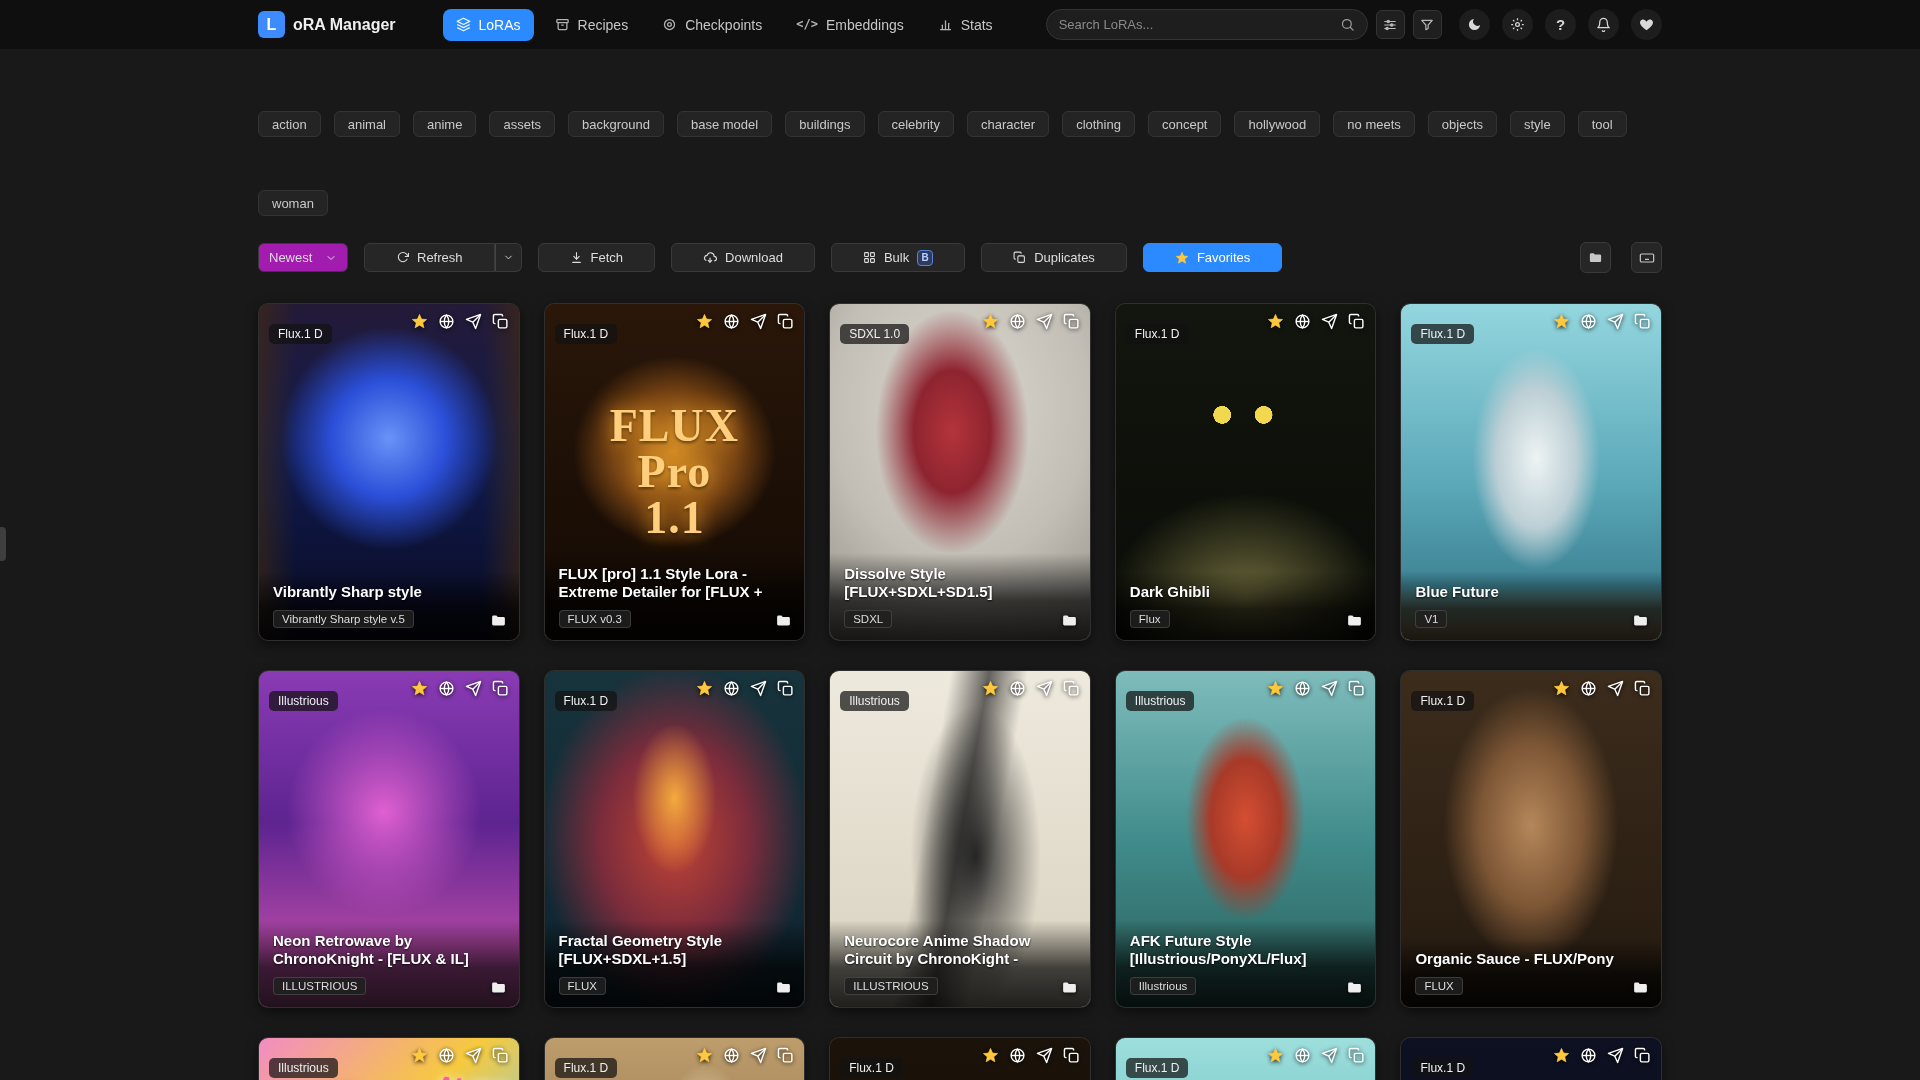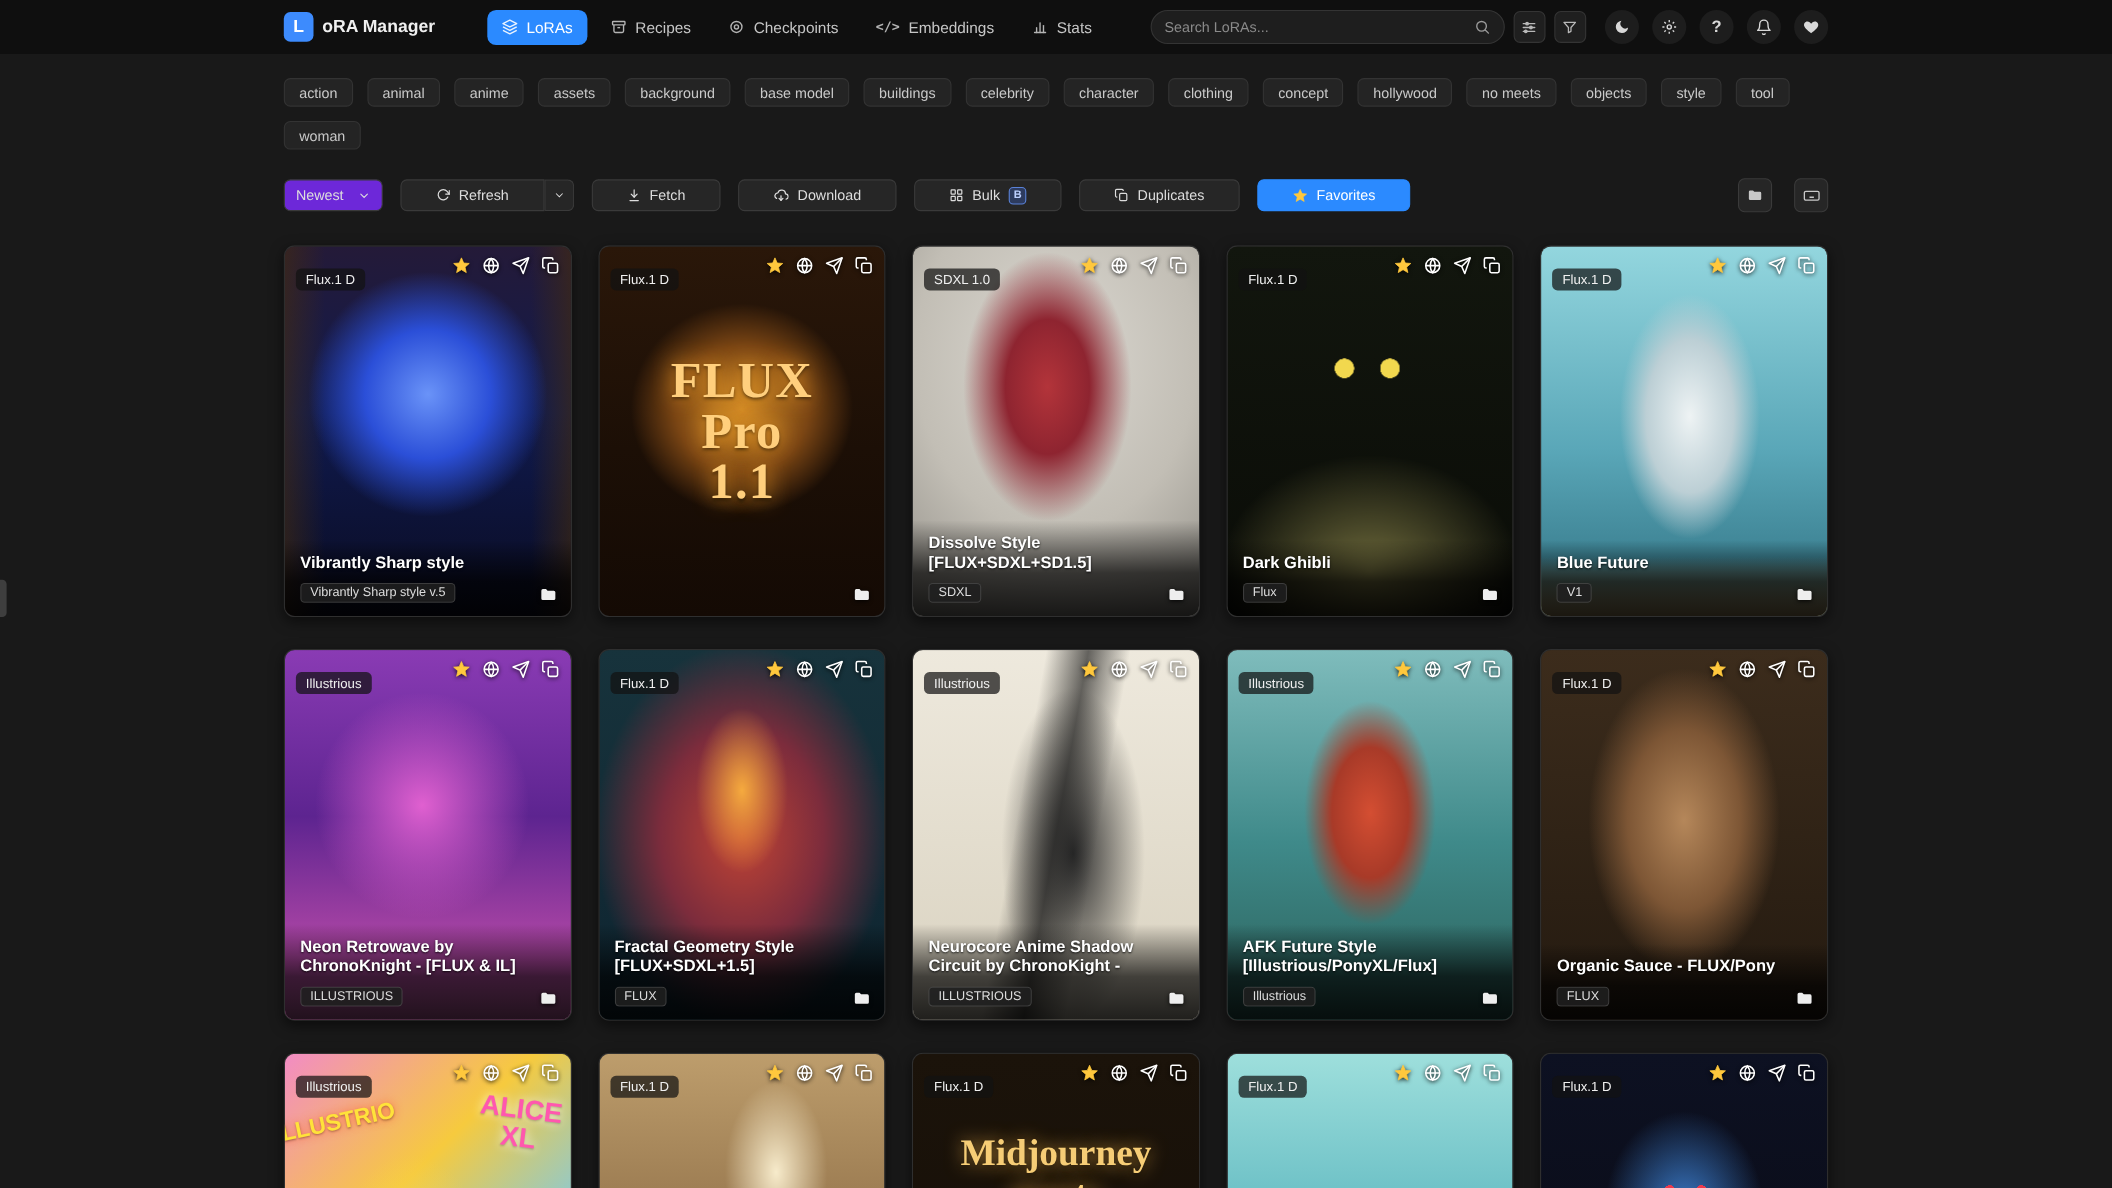--- a/index.html
+++ b/index.html
@@ -30,26 +30,26 @@
   .nav-sq-btn { width:29px; height:29px; margin-left:8px; border-radius:6px; background:#1f1f1f;
                 border:1px solid #343434; color:#b8b8b8; display:flex; align-items:center; justify-content:center; cursor:pointer; }
 
   .nav-right { margin-left:auto; display:flex; align-items:center; gap:12px; }
   .nav-circle-btn { width:31px; height:31px; border-radius:50%; background:#1d1d1d; color:#d8d8d8;
                     display:flex; align-items:center; justify-content:center; cursor:pointer; font-size:15px; }
 
   
   .tags-row { width:1404px; margin:22px auto 0; display:flex; flex-wrap:wrap; gap:13px; }
   .tag-pill { height:26px; display:flex; align-items:center; padding:0 13px; background:#242424;
-              border:1px solid #333; border-radius:6px; color:#c9c9c9; font-size:13px; cursor:pointer; }
+              border:1px solid #333; border-radius:6px; color:#c9c9c9; font-size:13px; cursor:pointer;margin-top:40px; }
 
   
   .toolbar { width:1404px; margin:26px auto 0; display:flex; align-items:center; gap:16px; }
   .tb-select { width:90px; height:29px; display:flex; align-items:center; justify-content:space-between;
-               padding:0 10px; background:#6d28d9; border:1px solid #3a3a3a; border-radius:6px;
+               padding:0 10px; background:#a21caf; border:1px solid #3a3a3a; border-radius:6px;
                color:#ddd; font-size:13px; cursor:pointer; }
   .tb-btn { height:29px; display:flex; align-items:center; gap:8px; padding:0 31px; background:#262626;
             border:1px solid #3a3a3a; border-radius:6px; color:#ddd; font-size:13px; cursor:pointer; }
   .split { display:flex; }
   .split .tb-btn.main { border-radius:6px 0 0 6px; }
   .split .tb-btn.caret { border-radius:0 6px 6px 0; border-left:1px solid #444; padding:0 7px; }
   .tb-btn.primary { background:#2b8aff; border-color:#2b8aff; color:#fff; }
   .kbd-badge { min-width:16px; height:16px; display:flex; align-items:center; justify-content:center;
                background:rgba(60,100,200,.35); border:1px solid #5a82d8; border-radius:4px;
                color:#bcd0ff; font-size:10px; font-weight:bold; padding:0 3px; }
@@ -414,20 +414,24 @@
               <path d="M22 2 15 22l-4-9-9-4z"></path>
             </svg>
           </span>
           <span>
             <svg width="17" height="17" viewBox="0 0 24 24" fill="none" stroke="currentColor" stroke-width="2">
               <rect x="9" y="9" width="12" height="12" rx="2"></rect>
               <path d="M5 15H4a2 2 0 0 1-2-2V4a2 2 0 0 1 2-2h9a2 2 0 0 1 2 2v1"></path>
             </svg>
           </span>
         </div>
+        <div class="card-overlay">
+          <div class="card-title">FLUX [pro] 1.1 Style Lora - Extreme Detailer for [FLUX +</div>
+          <div class="card-version">FLUX v0.3</div>
+        </div>
         <span class="card-folder">
           <svg width="17" height="17" viewBox="0 0 24 24" fill="currentColor">
             <path d="M3 7a2 2 0 0 1 2-2h4l2 2h8a2 2 0 0 1 2 2v8a2 2 0 0 1-2 2H5a2 2 0 0 1-2-2z"></path>
           </svg>
         </span>
       </div>
 
       <div class="card">
         <div class="card-art" style="background:radial-gradient(ellipse 42% 52% at 47% 38%, #b3343a 0%, #8e2430 35%, rgba(163,36,48,0) 70%), radial-gradient(ellipse 90% 85% at 50% 30%, #dbd8d1 0%, #c2beb5 55%, #908d86 100%)"></div>
         <div class="card-art-text"></div>

